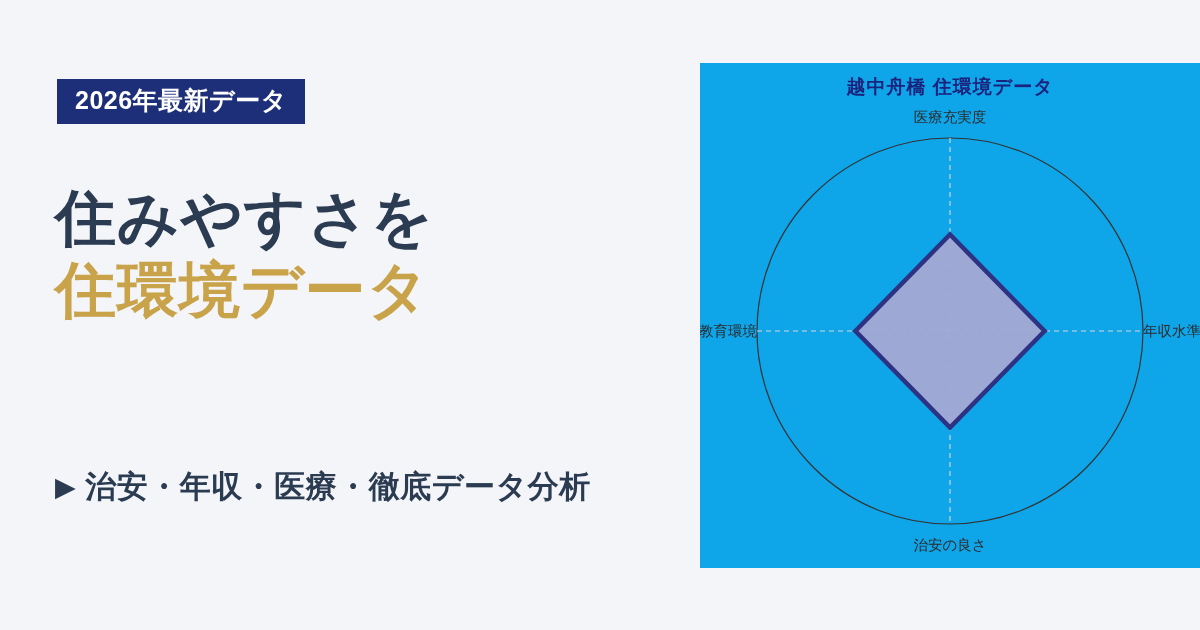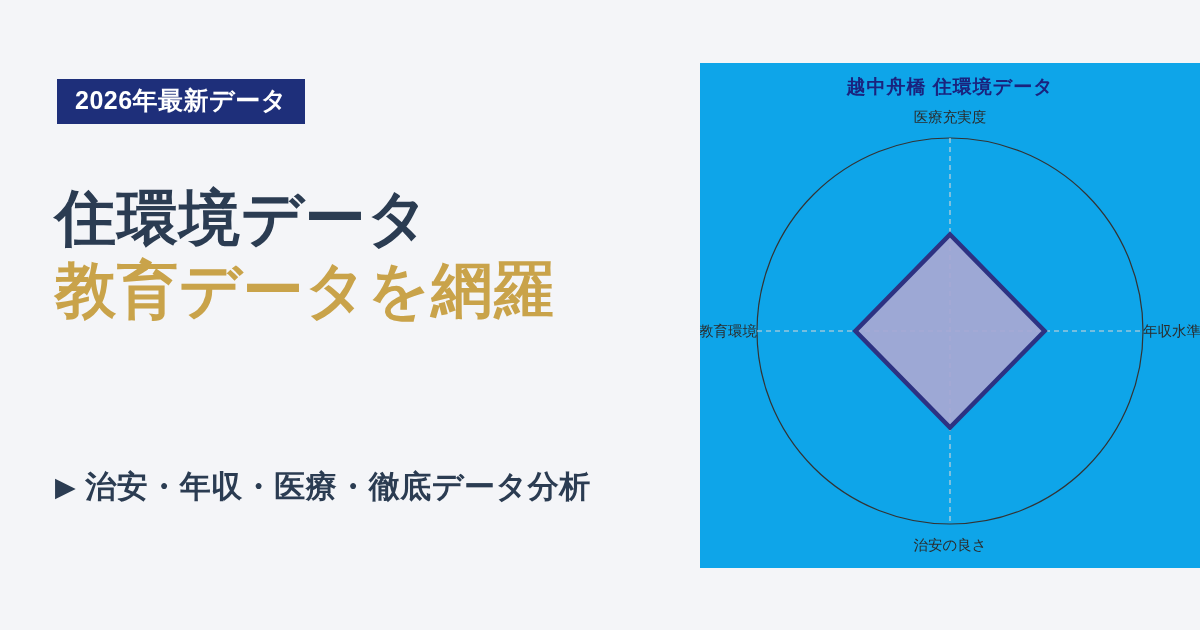--- a/index.html
+++ b/index.html
@@ -80,22 +80,22 @@
 
 <div id="stage">
 
   <div id="left-column">
 
     <div id="badge">
       <span>2026年最新データ</span>
     </div>
 
     <div id="headline">
-      <div class="headline-line">住環境データ</div>
-      <div class="headline-line accent">教育データを網羅</div>
+      <div class="headline-line">住みやすさを</div>
+      <div class="headline-line accent">住環境データ</div>
     </div>
 
     <div id="subtitle">
       <span id="subtitle-marker">▶</span>
       <span>治安・年収・医療・徹底データ分析</span>
     </div>
 
   </div>
 
   <div id="chart-panel">

